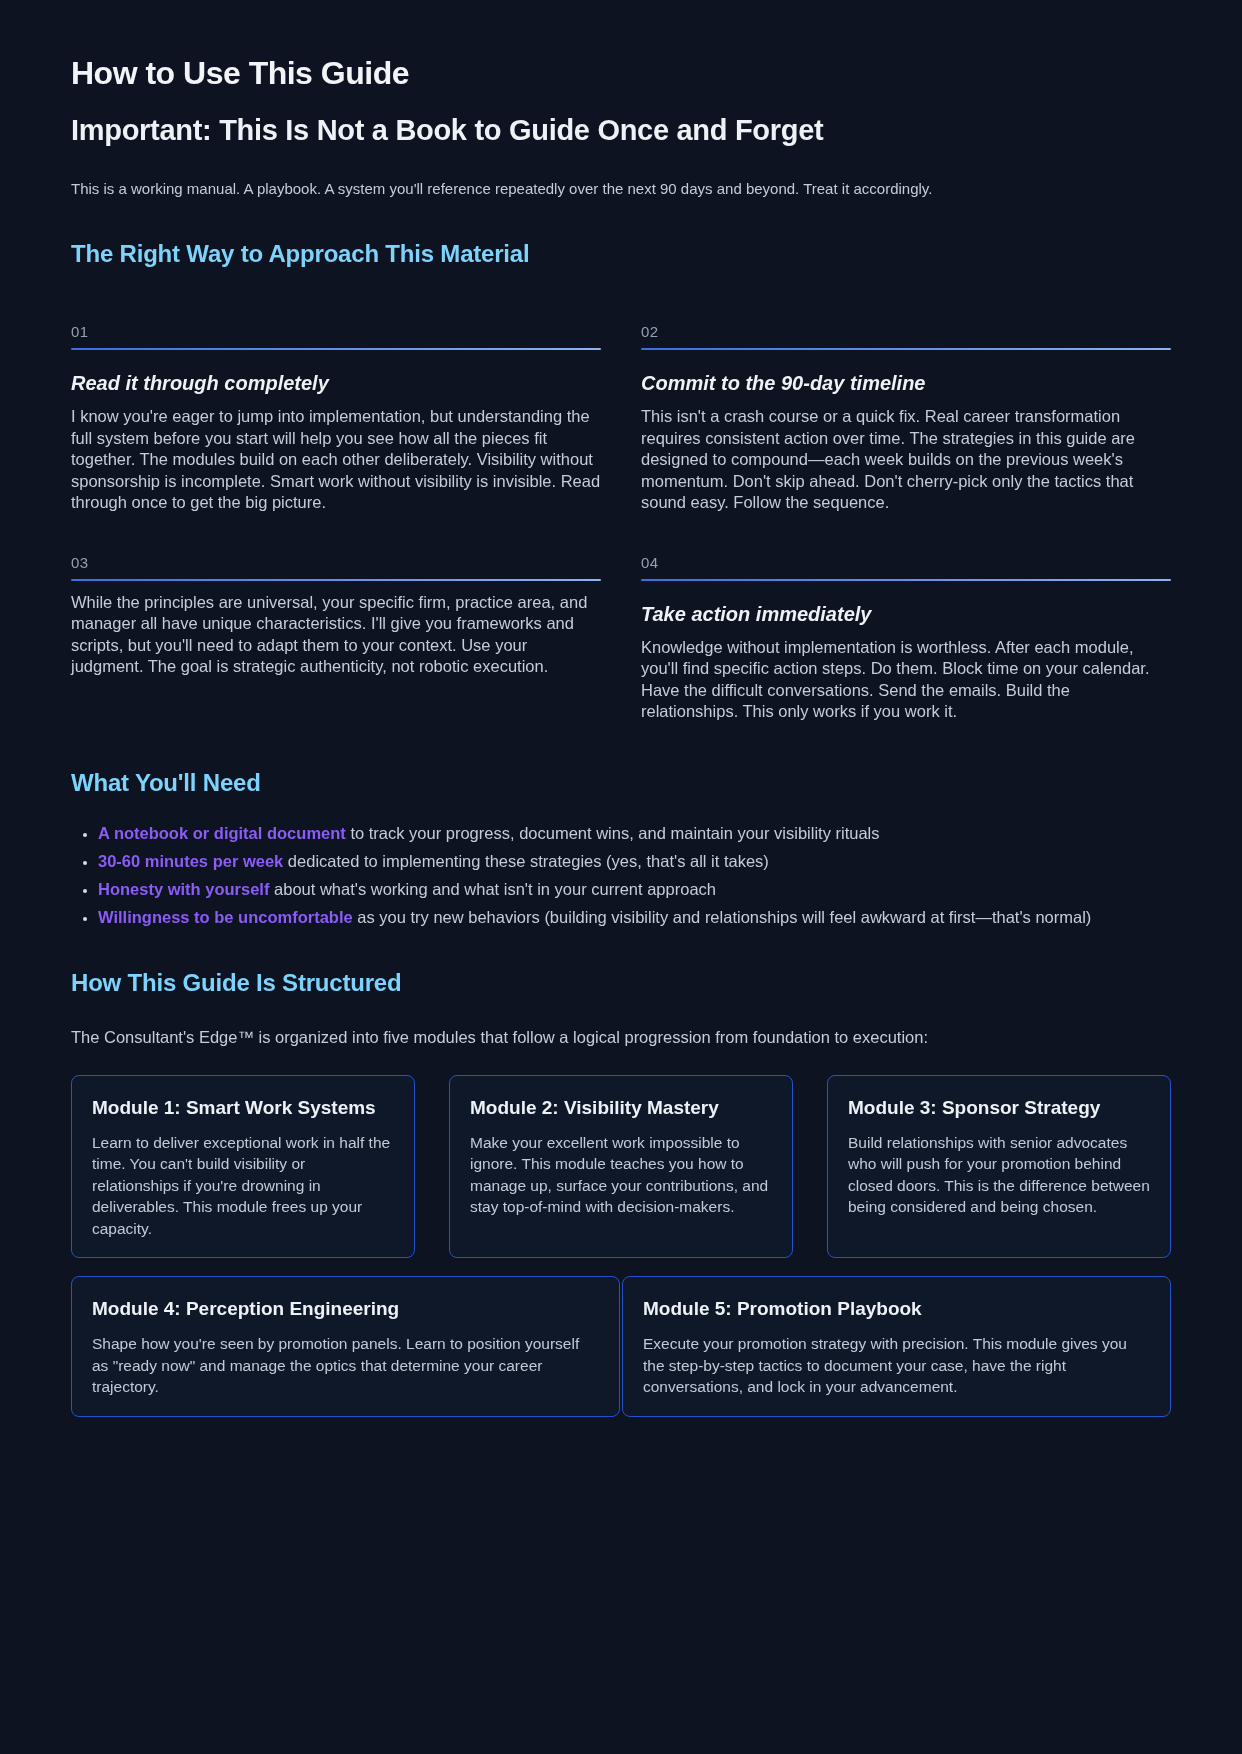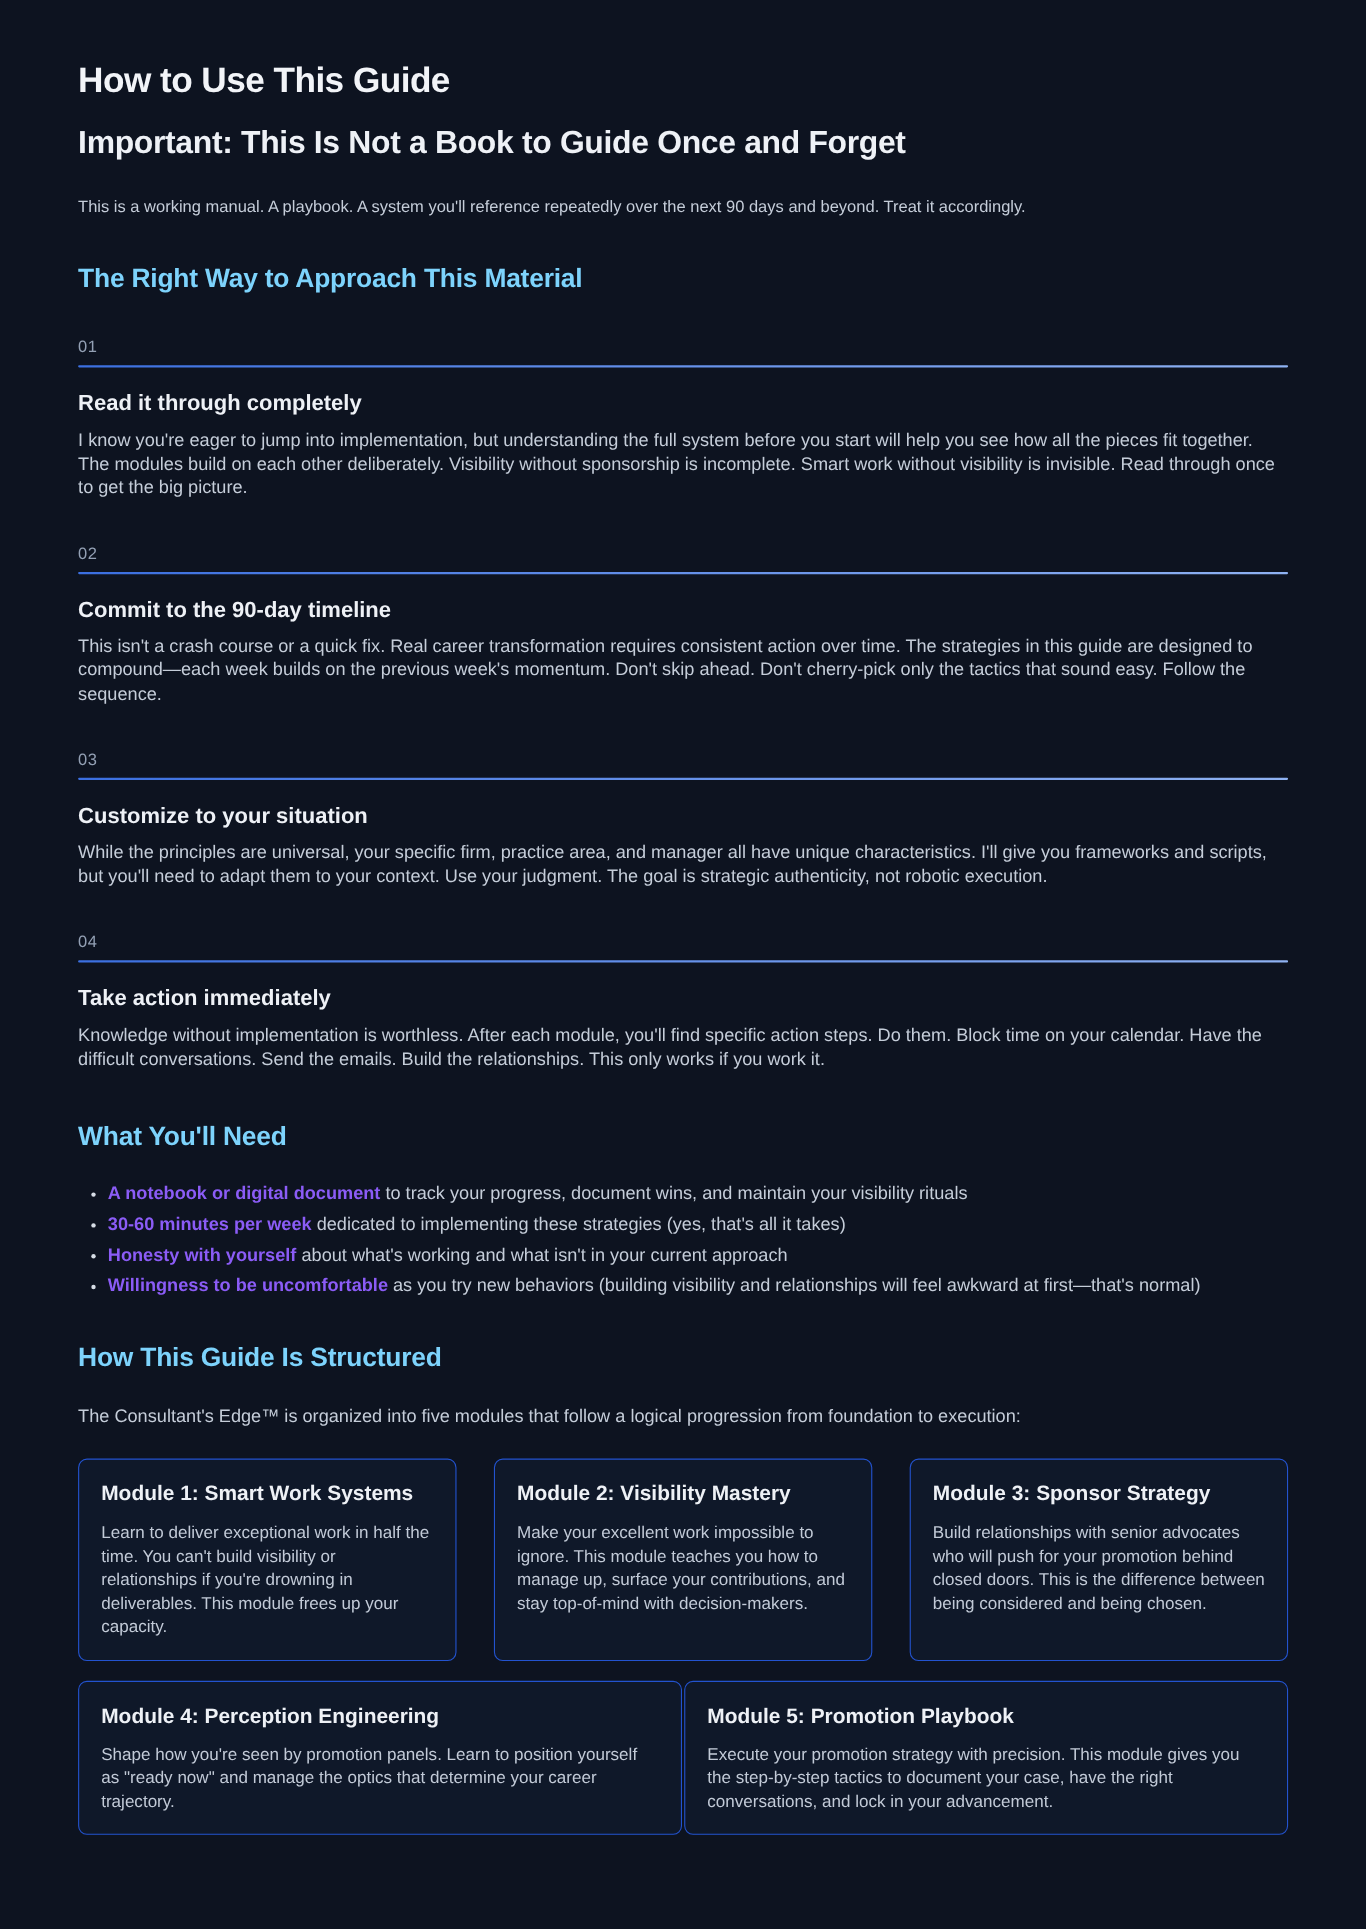--- a/index.html
+++ b/index.html
@@ -41,23 +41,23 @@
   }
   .section-h {
     font-size: 24px;
     font-weight: bold;
     color: #7dd3fc;
     letter-spacing: -0.2px;
     margin: 40px 0 0 0;
     line-height: 1.15;
   }
   .approach-grid {
-    margin-top: 40px;
+    margin-top: 56px;
     display: grid;
-    grid-template-columns: 1fr;
+    grid-template-columns: 1fr 1fr;
     column-gap: 20px;
     row-gap: 32px;
     gap: 40px;
   }
   .num {
     font-size: 15px;
     color: #93a0b4;
     letter-spacing: 0.5px;
     margin: 0 0 8px 0;
   }
@@ -66,20 +66,21 @@
     width: 100%;
     background: linear-gradient(90deg, #3b6fe0, #8fb2f2);
     border-radius: 1px;
   }
   .item-title {
     font-size: 20px;
     font-weight: bold;
     color: #eef1f6;
     margin: 21px 0 0 0;
     line-height: 1.2;
+    font-style: italic;
   }
   .item-body {
     font-size: 16.5px;
     line-height: 21.5px;
     color: #c5cdd9;
     margin: 11px 0 0 0;
   }
   ul.need-list {
     margin: 28px 0 0 0;
     padding: 0 0 0 27px;
@@ -155,21 +156,20 @@
     <div class="approach-item">
       <div class="num">02</div>
       <div class="rule"></div>
       <div class="item-title">Commit to the 90-day timeline</div>
       <p class="item-body">This isn't a crash course or a quick fix. Real career transformation requires consistent action over time. The strategies in this guide are designed to compound—each week builds on the previous week's momentum. Don't skip ahead. Don't cherry-pick only the tactics that sound easy. Follow the sequence.</p>
     </div>
 
     <div class="approach-item">
       <div class="num">03</div>
       <div class="rule"></div>
-      <div class="item-title">Customize to your situation</div>
       <p class="item-body">While the principles are universal, your specific firm, practice area, and manager all have unique characteristics. I'll give you frameworks and scripts, but you'll need to adapt them to your context. Use your judgment. The goal is strategic authenticity, not robotic execution.</p>
     </div>
 
     <div class="approach-item">
       <div class="num">04</div>
       <div class="rule"></div>
       <div class="item-title">Take action immediately</div>
       <p class="item-body">Knowledge without implementation is worthless. After each module, you'll find specific action steps. Do them. Block time on your calendar. Have the difficult conversations. Send the emails. Build the relationships. This only works if you work it.</p>
     </div>
 

